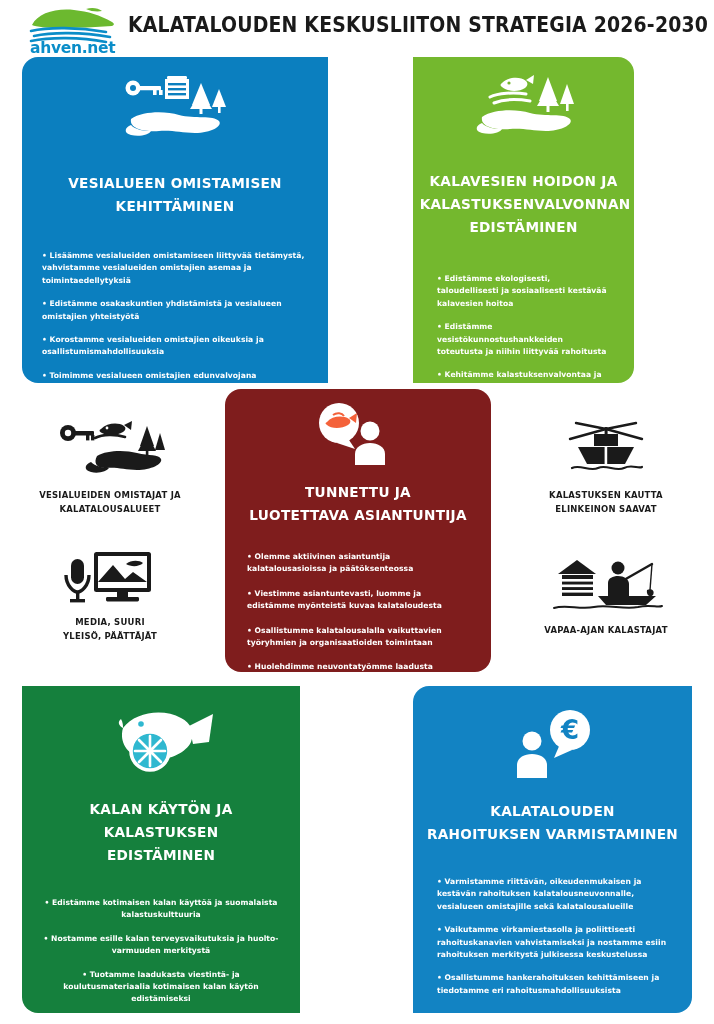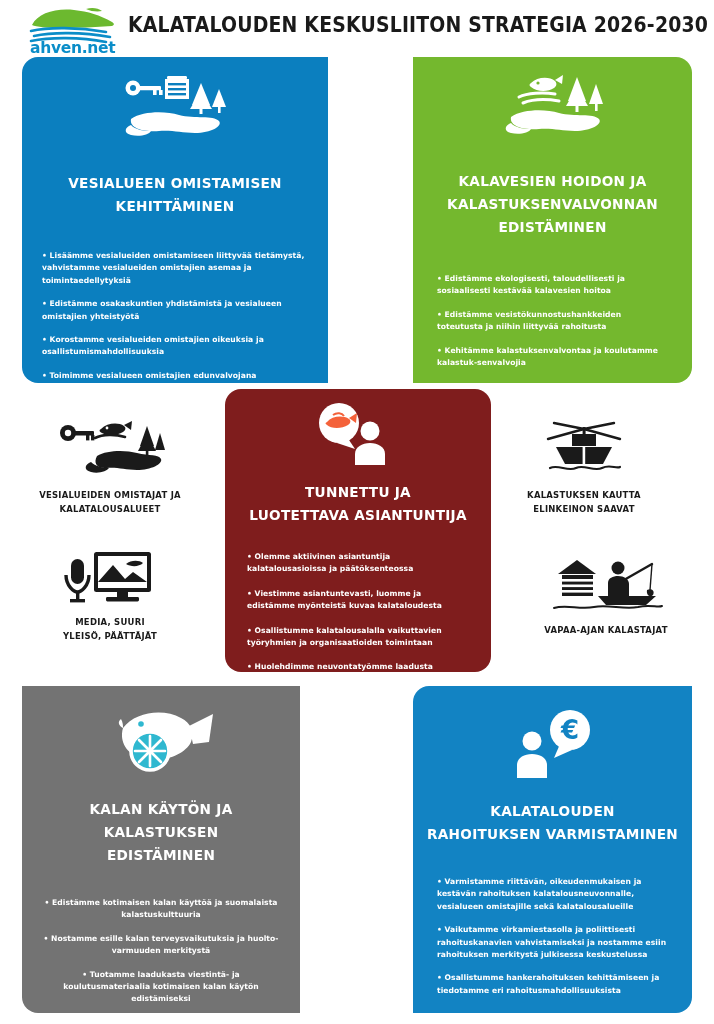--- a/index.html
+++ b/index.html
@@ -80,21 +80,21 @@
     background: #0b7fbf;
     border-radius: 16px 0 0 16px;
   }
   #panel-vesialueen .panel-icon { margin-top: 18px; height: 72px; }
   #panel-vesialueen .panel-title { margin-top: 25px; }
   #panel-vesialueen .panel-bullets { margin: 32px 20px 10px 20px; }
 
   
   #panel-kalavesien {
     left: 413px; top: 57px;
-    width: 279px; height: 326px;
+    width: 221px; height: 326px;
     background: #74b82e;
     border-radius: 0 16px 16px 0;
   }
   #panel-kalavesien .panel-icon { margin-top: 16px; height: 70px; }
   #panel-kalavesien .panel-title { margin-top: 27px; }
   #panel-kalavesien .panel-bullets { margin: 34px 24px 0 24px; }
 
   
   #panel-tunnettu {
     left: 225px; top: 389px;
@@ -104,21 +104,21 @@
   }
   #panel-tunnettu .panel-icon { margin-top: 12px; height: 64px; }
   #panel-tunnettu .panel-title { margin-top: 16px; }
   #panel-tunnettu .panel-bullets { margin: 24px 22px 0 22px; }
   #panel-tunnettu .panel-bullets p { margin-bottom: 12px; }
 
   
   #panel-kalankayton {
     left: 22px; top: 686px;
     width: 278px; height: 327px;
-    background: #737373;
+    background: #15803d;
     border-radius: 0 0 0 16px;
   }
   #panel-kalankayton .panel-icon { margin-top: 16px; height: 76px; }
   #panel-kalankayton .panel-title { margin-top: 20px; }
   #panel-kalankayton .panel-bullets { margin: 30px 20px 0 20px; text-align: center; }
 
   
   #panel-rahoituksen {
     left: 413px; top: 686px;
     width: 279px; height: 327px;
@@ -146,21 +146,21 @@
     margin-top: 8px;
     font-family: "DejaVu Sans", sans-serif;
     font-weight: bold;
     font-size: 9px;
     line-height: 14px;
     letter-spacing: 0.25px;
     transform: scaleX(0.94);
   }
   #stake-owners   { left: 12px;  top: 418px; }
   #stake-media    { left: 12px;  top: 545px; }
-  #stake-commerce { left: 486px; top: 418px; }
+  #stake-commerce { left: 508px; top: 418px; }
   #stake-recreate { left: 508px; top: 553px; }
 </style>
 </head>
 <body>
 
 <div id="page">
 
   <div id="header">
 
     <div id="logo">

